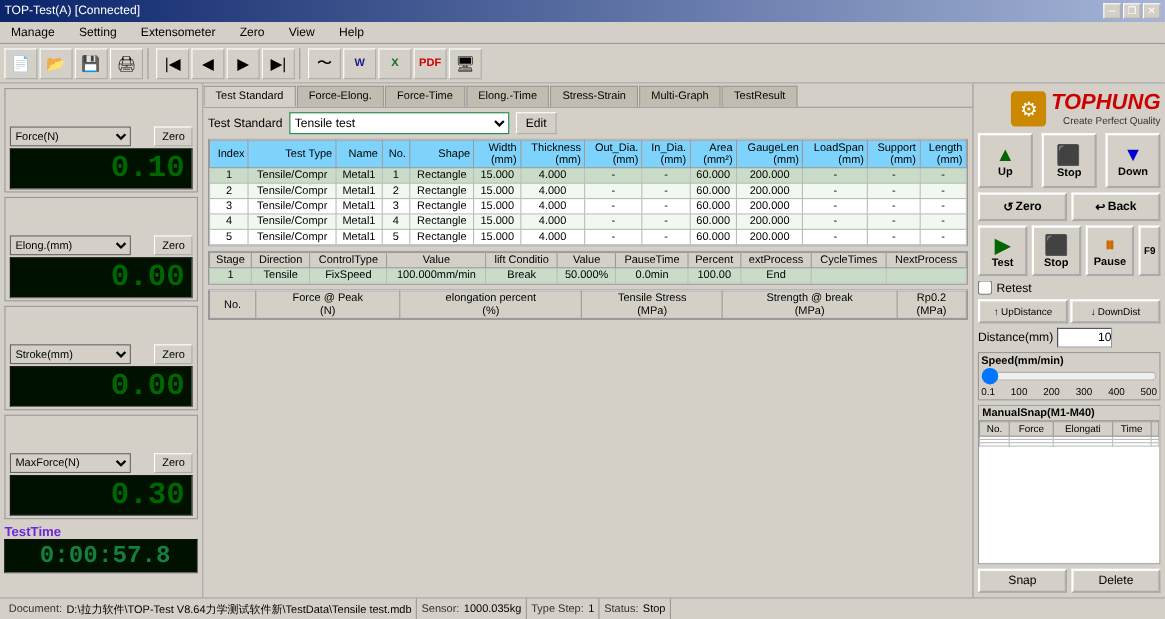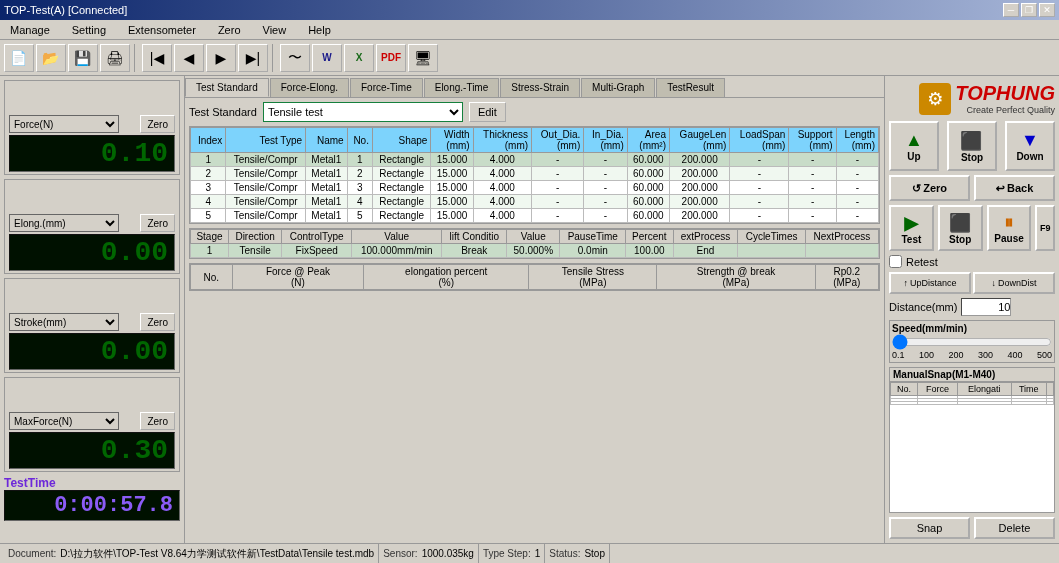--- a/index.html
+++ b/index.html
@@ -119,24 +119,24 @@
     }
     
     .test-time-label {
       color: #6d28d9;
       font-weight: bold;
       font-size: 12px;
     }
     .time-value {
       font-size: 22px;
       font-weight: bold;
-      color: #8b5cf6;
+      color: #15803d;
       background: #001100;
       text-align: right;
-      padding: 2px 6px;
+      padding: 2px 24px;
       font-family: 'Courier New', monospace;
       border: 1px inset #666;
       width: 100%;
     }
     
     
     .center-panel {
       flex: 1;
       background: #d4d0c8;
       display: flex;

